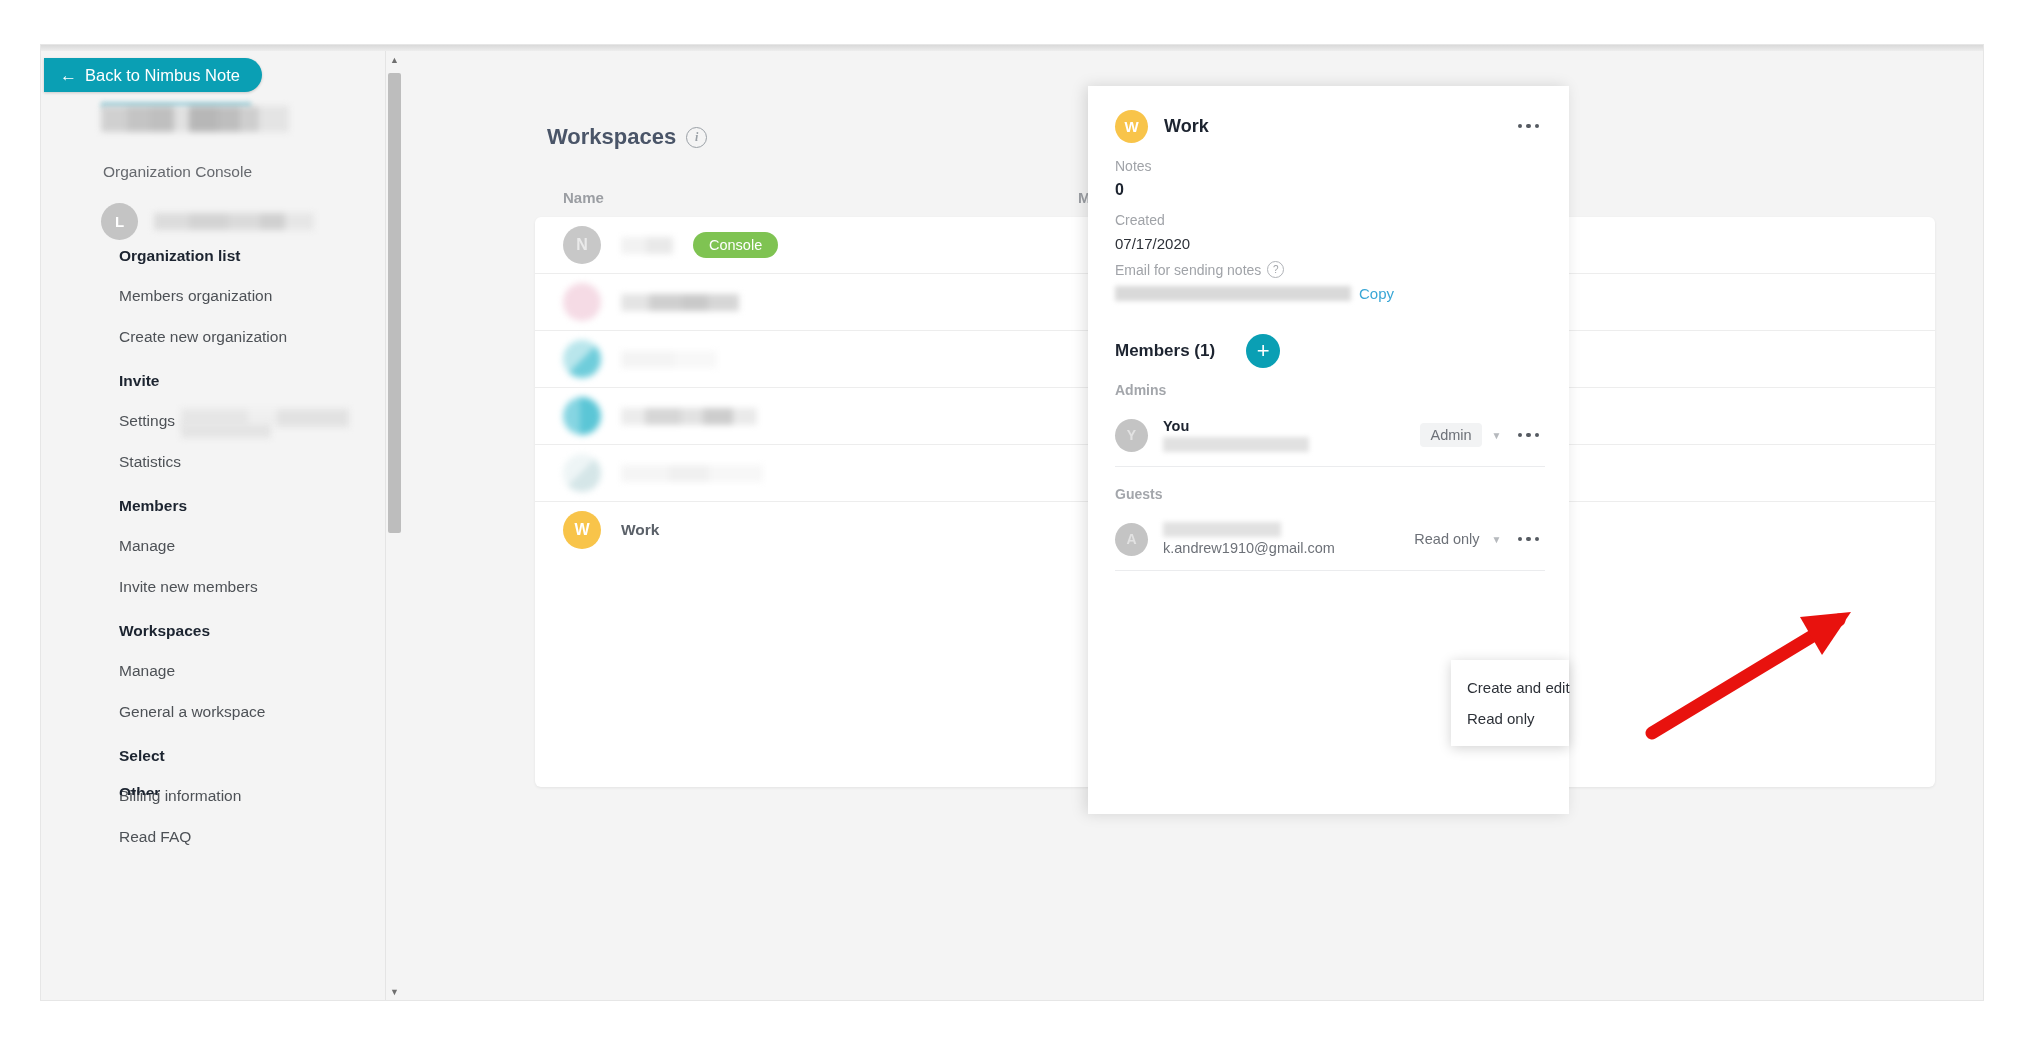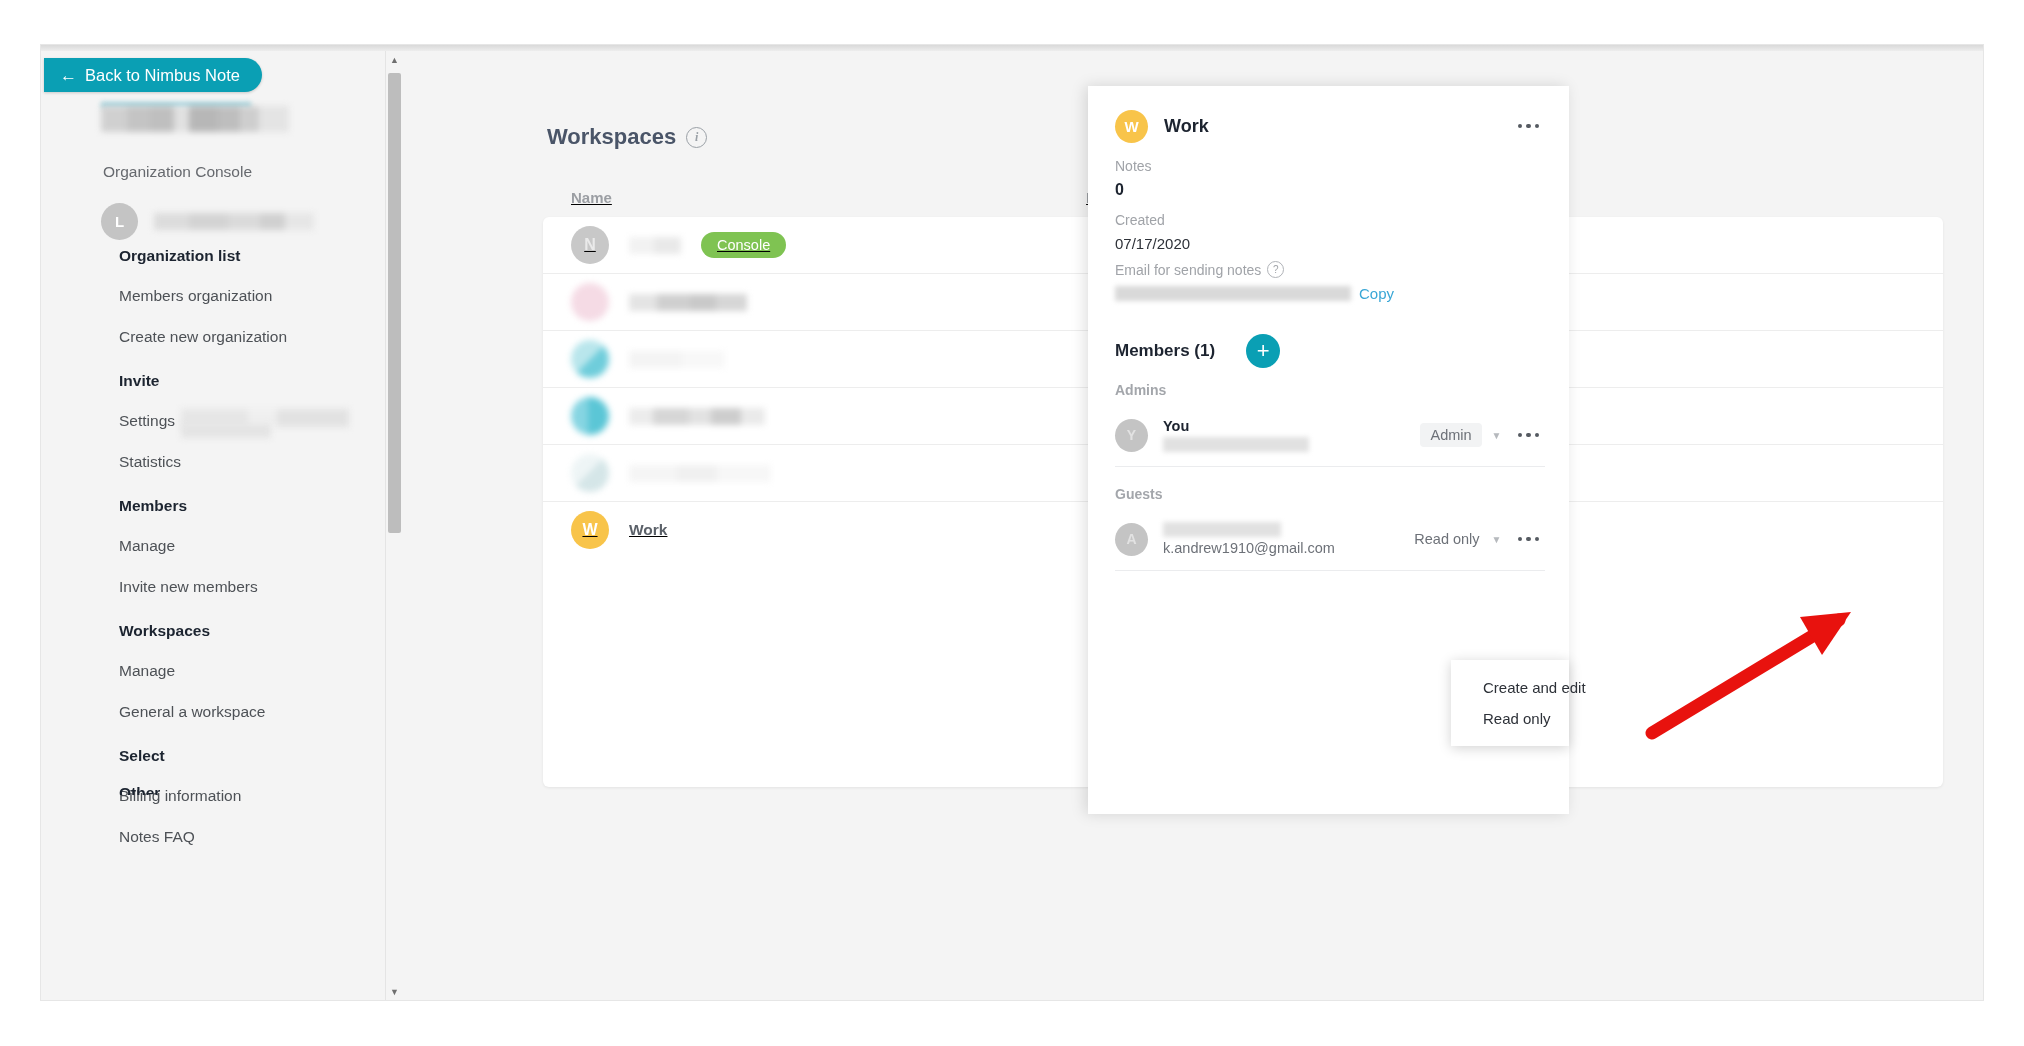--- a/index.html
+++ b/index.html
@@ -116,21 +116,21 @@
     display:flex;align-items:center;gap:10px;
     font-size:22px;font-weight:700;color:#4a5568;
   }
   .info-icon{
     width:19px;height:19px;border-radius:50%;
     border:1.6px solid #9aa0a6;color:#9aa0a6;
     font-size:12px;font-style:italic;font-family:"Liberation Serif",serif;
     display:flex;align-items:center;justify-content:center;font-weight:700;
     cursor:pointer;
   }
-  .table-wrap{position:absolute;left:140px;top:126px;width:1400px;text-decoration:underline;}
+  .table-wrap{position:absolute;left:132px;top:126px;width:1400px;}
   .th-row{
     display:flex;align-items:center;height:40px;
     padding:0 0 0 28px;
   }
   .th{
     font-size:15px;font-weight:700;color:#9b9ea3;
   }
   .col-name{width:500px;}
   .col-num{width:96px;text-align:center;}
   .card{
@@ -222,21 +222,21 @@
   .role{
     margin-left:auto;display:flex;align-items:center;gap:10px;
   }
   .role-pill{
     background:#f2f3f4;border-radius:4px;padding:4px 10px;
     font-size:14.5px;color:#6d7178;cursor:pointer;
   }
   .role-pill.plain{background:transparent;padding:4px 2px;}
   .caret{color:#b6b9bd;font-size:10px;cursor:pointer;}
   .menu-item{
-    font-size:15px;color:#2d3138;padding:7px 32px;white-space:nowrap;cursor:pointer;
+    font-size:15px;color:#2d3138;padding:7px 16px;white-space:nowrap;cursor:pointer;
   }
   .menu-wrap{
     position:absolute;left:1410px;top:615px;width:118px;
     background:#ffffff;box-shadow:0 2px 12px rgba(0,0,0,.18);
     z-index:30;padding:12px 0;
   }
   
   .annot{position:absolute;left:0;top:0;width:2024px;height:1046px;pointer-events:none;z-index:40;}
 </style>
 </head>
@@ -288,21 +288,21 @@
 
         <div class="nav-group">
           <div class="nav-head">Workspaces</div>
           <div class="nav-item">Manage</div>
           <div class="nav-item">General a workspace</div>
         </div>
 
         <div class="nav-group">
           <div class="nav-head">Select</div>
           <div class="nav-item">Billing information</div>
-          <div class="nav-item">Notes FAQ</div>
+          <div class="nav-item">Read FAQ</div>
         </div>
       </div>
 
       <div class="other-cut">Other</div>
 
       <div class="sb-track">
         <div class="sb-arrow up">▲</div>
         <div class="sb-thumb"></div>
         <div class="sb-arrow down">▼</div>
       </div>

